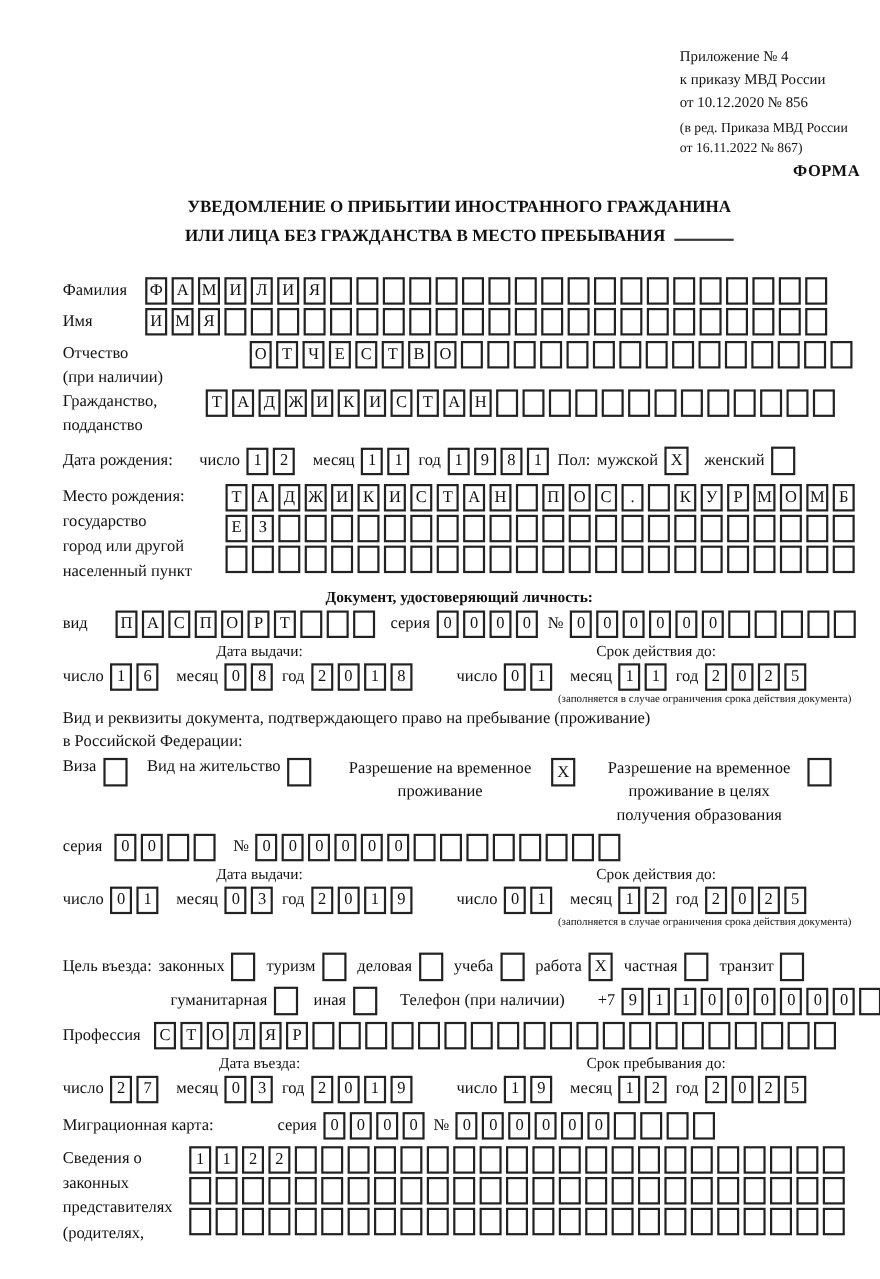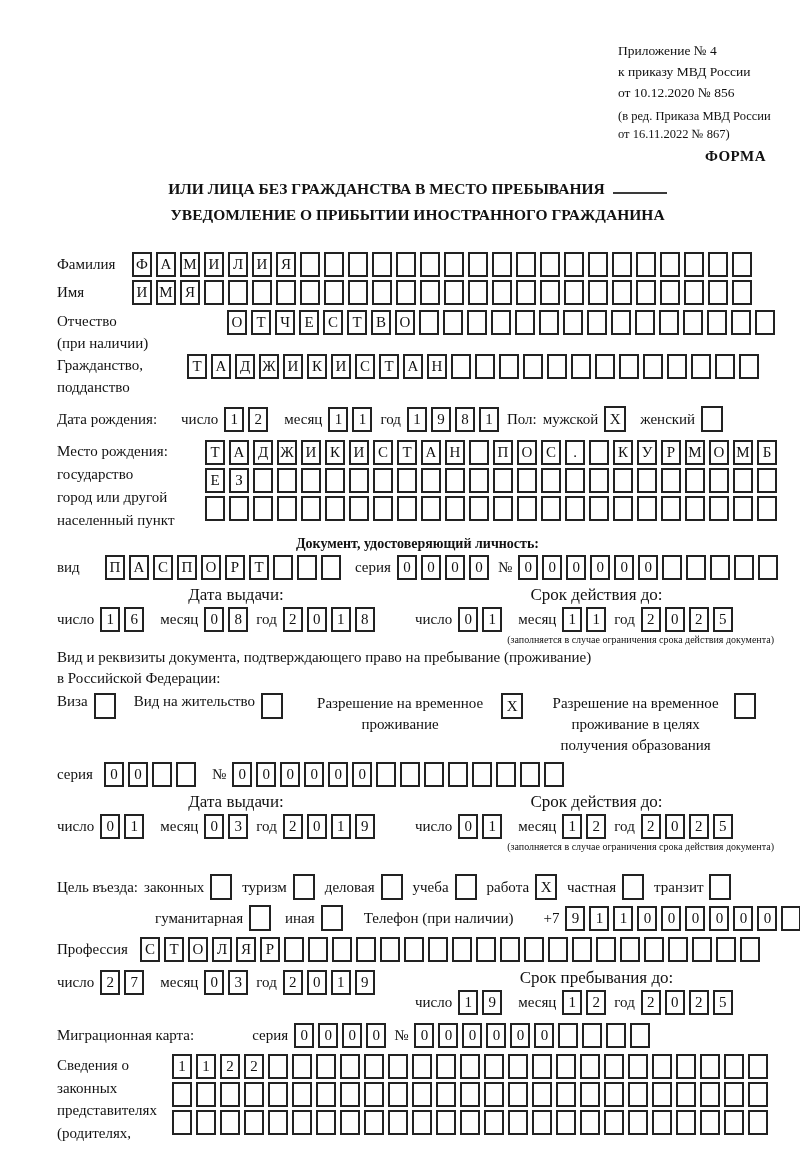--- a/index.html
+++ b/index.html
@@ -6,21 +6,21 @@
   html, body { margin:0; padding:0; }
   body {
     width:800px; height:1163px; background:#ffffff; color:#111;
     font-family:"Liberation Serif","DejaVu Serif",serif; font-size:15px;
     overflow:hidden; position:relative;
   }
   .page { position:relative; width:800px; height:1163px; padding:0 22px 0 57px; }
 
   .appendix { position:absolute; top:40px; left:618px; font-size:13.5px; line-height:21px; }
   .appendix .note { font-size:12.5px; line-height:18px; margin-top:4px; }
-  .forma { position:absolute; top:148px; right:34px; font-weight:bold; font-size:15px; letter-spacing:.5px; }
+  .forma { position:absolute; top:148px; right:18px; font-weight:bold; font-size:15px; letter-spacing:.5px; }
 
   .title { padding-top:176px; text-align:center; font-weight:bold; font-size:15.5px; line-height:26px; }
   .blank-line { display:inline-block; width:54px; height:12px; border-bottom:2px solid #3a3a3a; margin-left:8px; }
 
   .sec-heading { margin-top:24px; text-align:center; font-weight:bold; font-size:14.5px; }
 
   .frow { display:flex; align-items:center; margin-top:3px; }
   .frow-top { align-items:flex-start; }
   .lbl { flex:none; }
   .boxes { display:flex; flex:none; }
@@ -29,21 +29,21 @@
   .cb { flex:none; width:22px; height:26px; border:2px solid #222; text-align:center;
         line-height:22px; font-size:15px; background:#fff; }
   .stack3 .boxes { margin-top:0; }
   .stack3 .boxes + .boxes { margin-top:3px; }
 
   .doc-heading { margin-top:4px; text-align:center; font-weight:bold; font-size:14px; }
 
   .datecols { display:flex; margin-top:5px; }
   .dc-left { width:358px; flex:none; }
   .dc-right { flex:1; }
-  .datehead { text-align:center; font-size:17px; }
+  .datehead { text-align:center; font-size:14px; }
   .dateline { display:flex; align-items:center; margin-top:2px; }
   .dl { margin-right:6px; flex:none; }
   .gap12 { width:12px; flex:none; }
   .note-right { text-align:right; font-size:10px; margin-top:2px; padding-right:4px; }
 
   .opt-label { flex:none; }
   .opt-center { flex:none; text-align:center; line-height:21px; }
   .mr6 { margin-right:6px; } .mr10 { margin-right:10px; } .mr14 { margin-right:14px; }
 </style>
 </head>
@@ -56,24 +56,24 @@
     <div>к приказу МВД России</div>
     <div>от 10.12.2020 № 856</div>
     <div class="note">
       <div>(в ред. Приказа МВД России</div>
       <div>от 16.11.2022 № 867)</div>
     </div>
   </div>
   <div class="forma">ФОРМА</div>
 
   <div class="title">
+    <div>УВЕДОМЛЕНИЕ О ПРИБЫТИИ ИНОСТРАННОГО ГРАЖДАНИНА</div>
     <div>
       <span>ИЛИ ЛИЦА БЕЗ ГРАЖДАНСТВА В МЕСТО ПРЕБЫВАНИЯ</span><span class="blank-line"></span>
     </div>
-    <div>УВЕДОМЛЕНИЕ О ПРИБЫТИИ ИНОСТРАННОГО ГРАЖДАНИНА</div>
   </div>
 
 
   <div class="frow" style="margin-top:24px">
     <span class="lbl" style="width:75px">Фамилия</span>
     <span class="boxes">
         <span class="bx">Ф</span>
         <span class="bx">А</span>
         <span class="bx">М</span>
         <span class="bx">И</span>
@@ -568,20 +568,21 @@
         <span class="bx"></span>
         <span class="bx"></span>
         <span class="bx"></span>
         <span class="bx"></span>
         <span class="bx"></span>
       </span>
   </div>
 
   <div class="datecols" style="margin-top:6px">
     <div class="dc-left">
+      <div class="datehead">Дата въезда:</div>
       <div class="dateline">
         <span class="dl">число</span>
         <span class="boxes">
             <span class="bx">2</span>
             <span class="bx">7</span>
           </span>
         <span class="gap12"></span>
         <span class="dl">месяц</span>
         <span class="boxes">
             <span class="bx">0</span>

